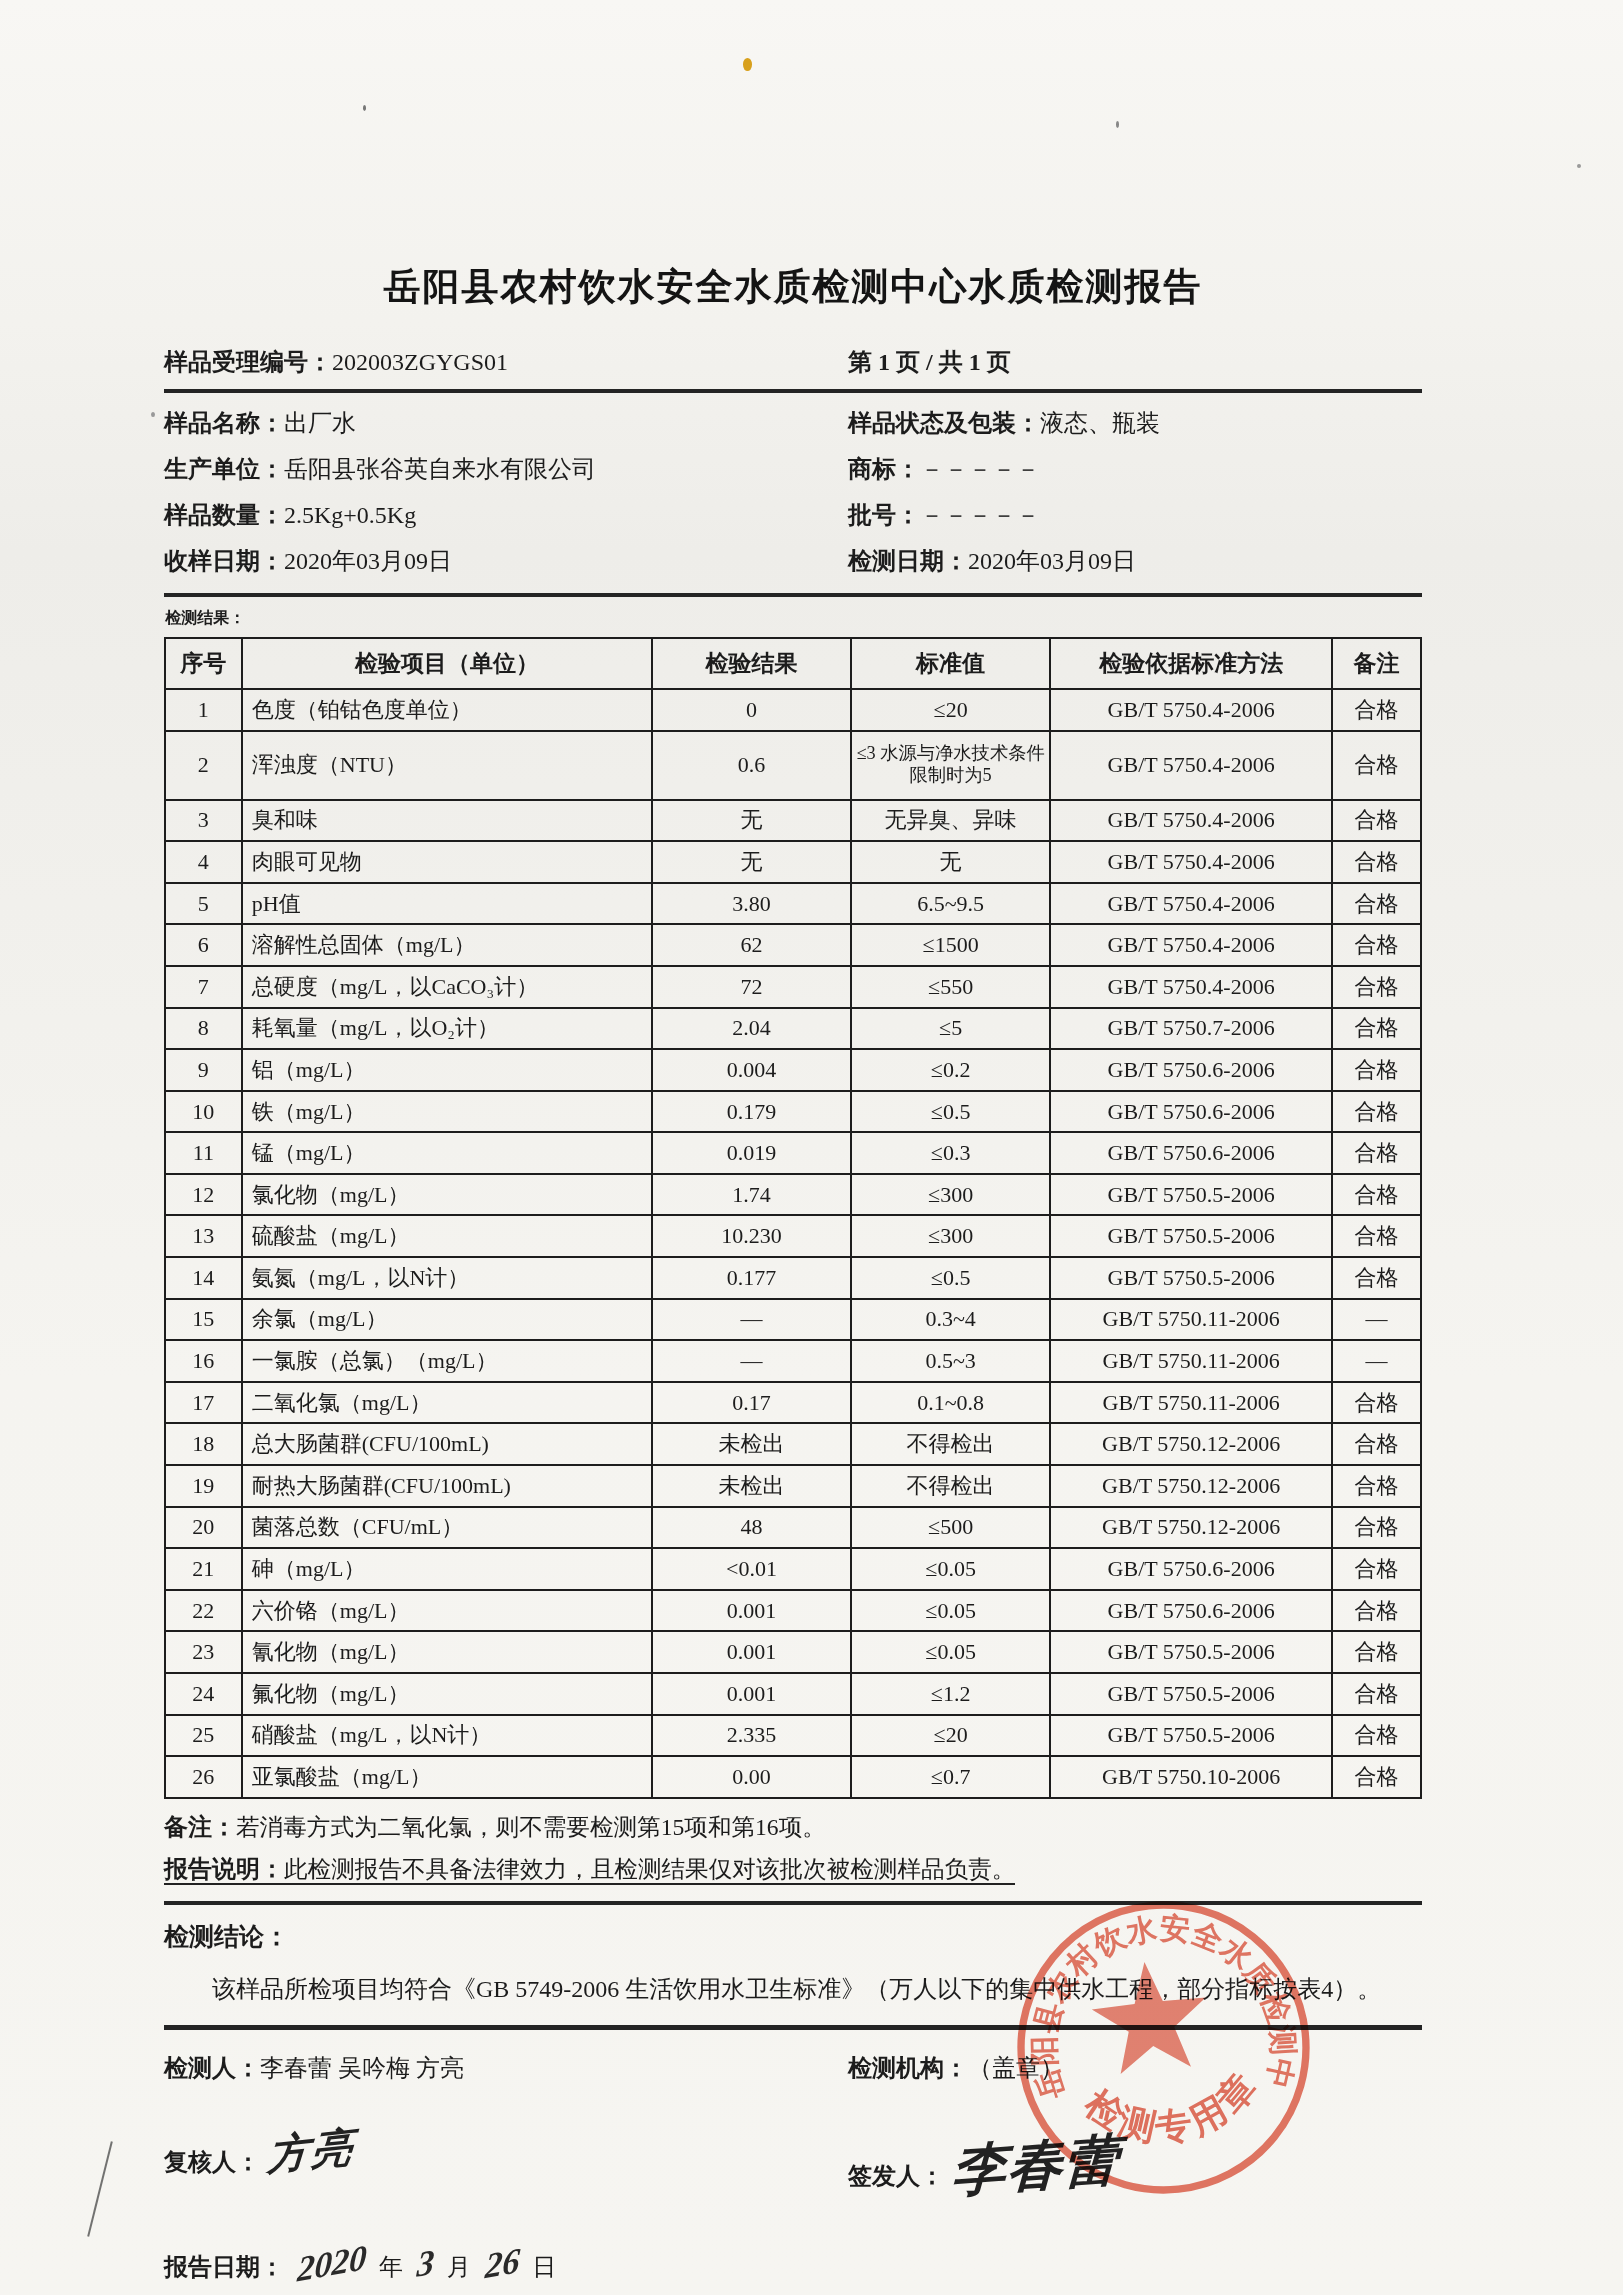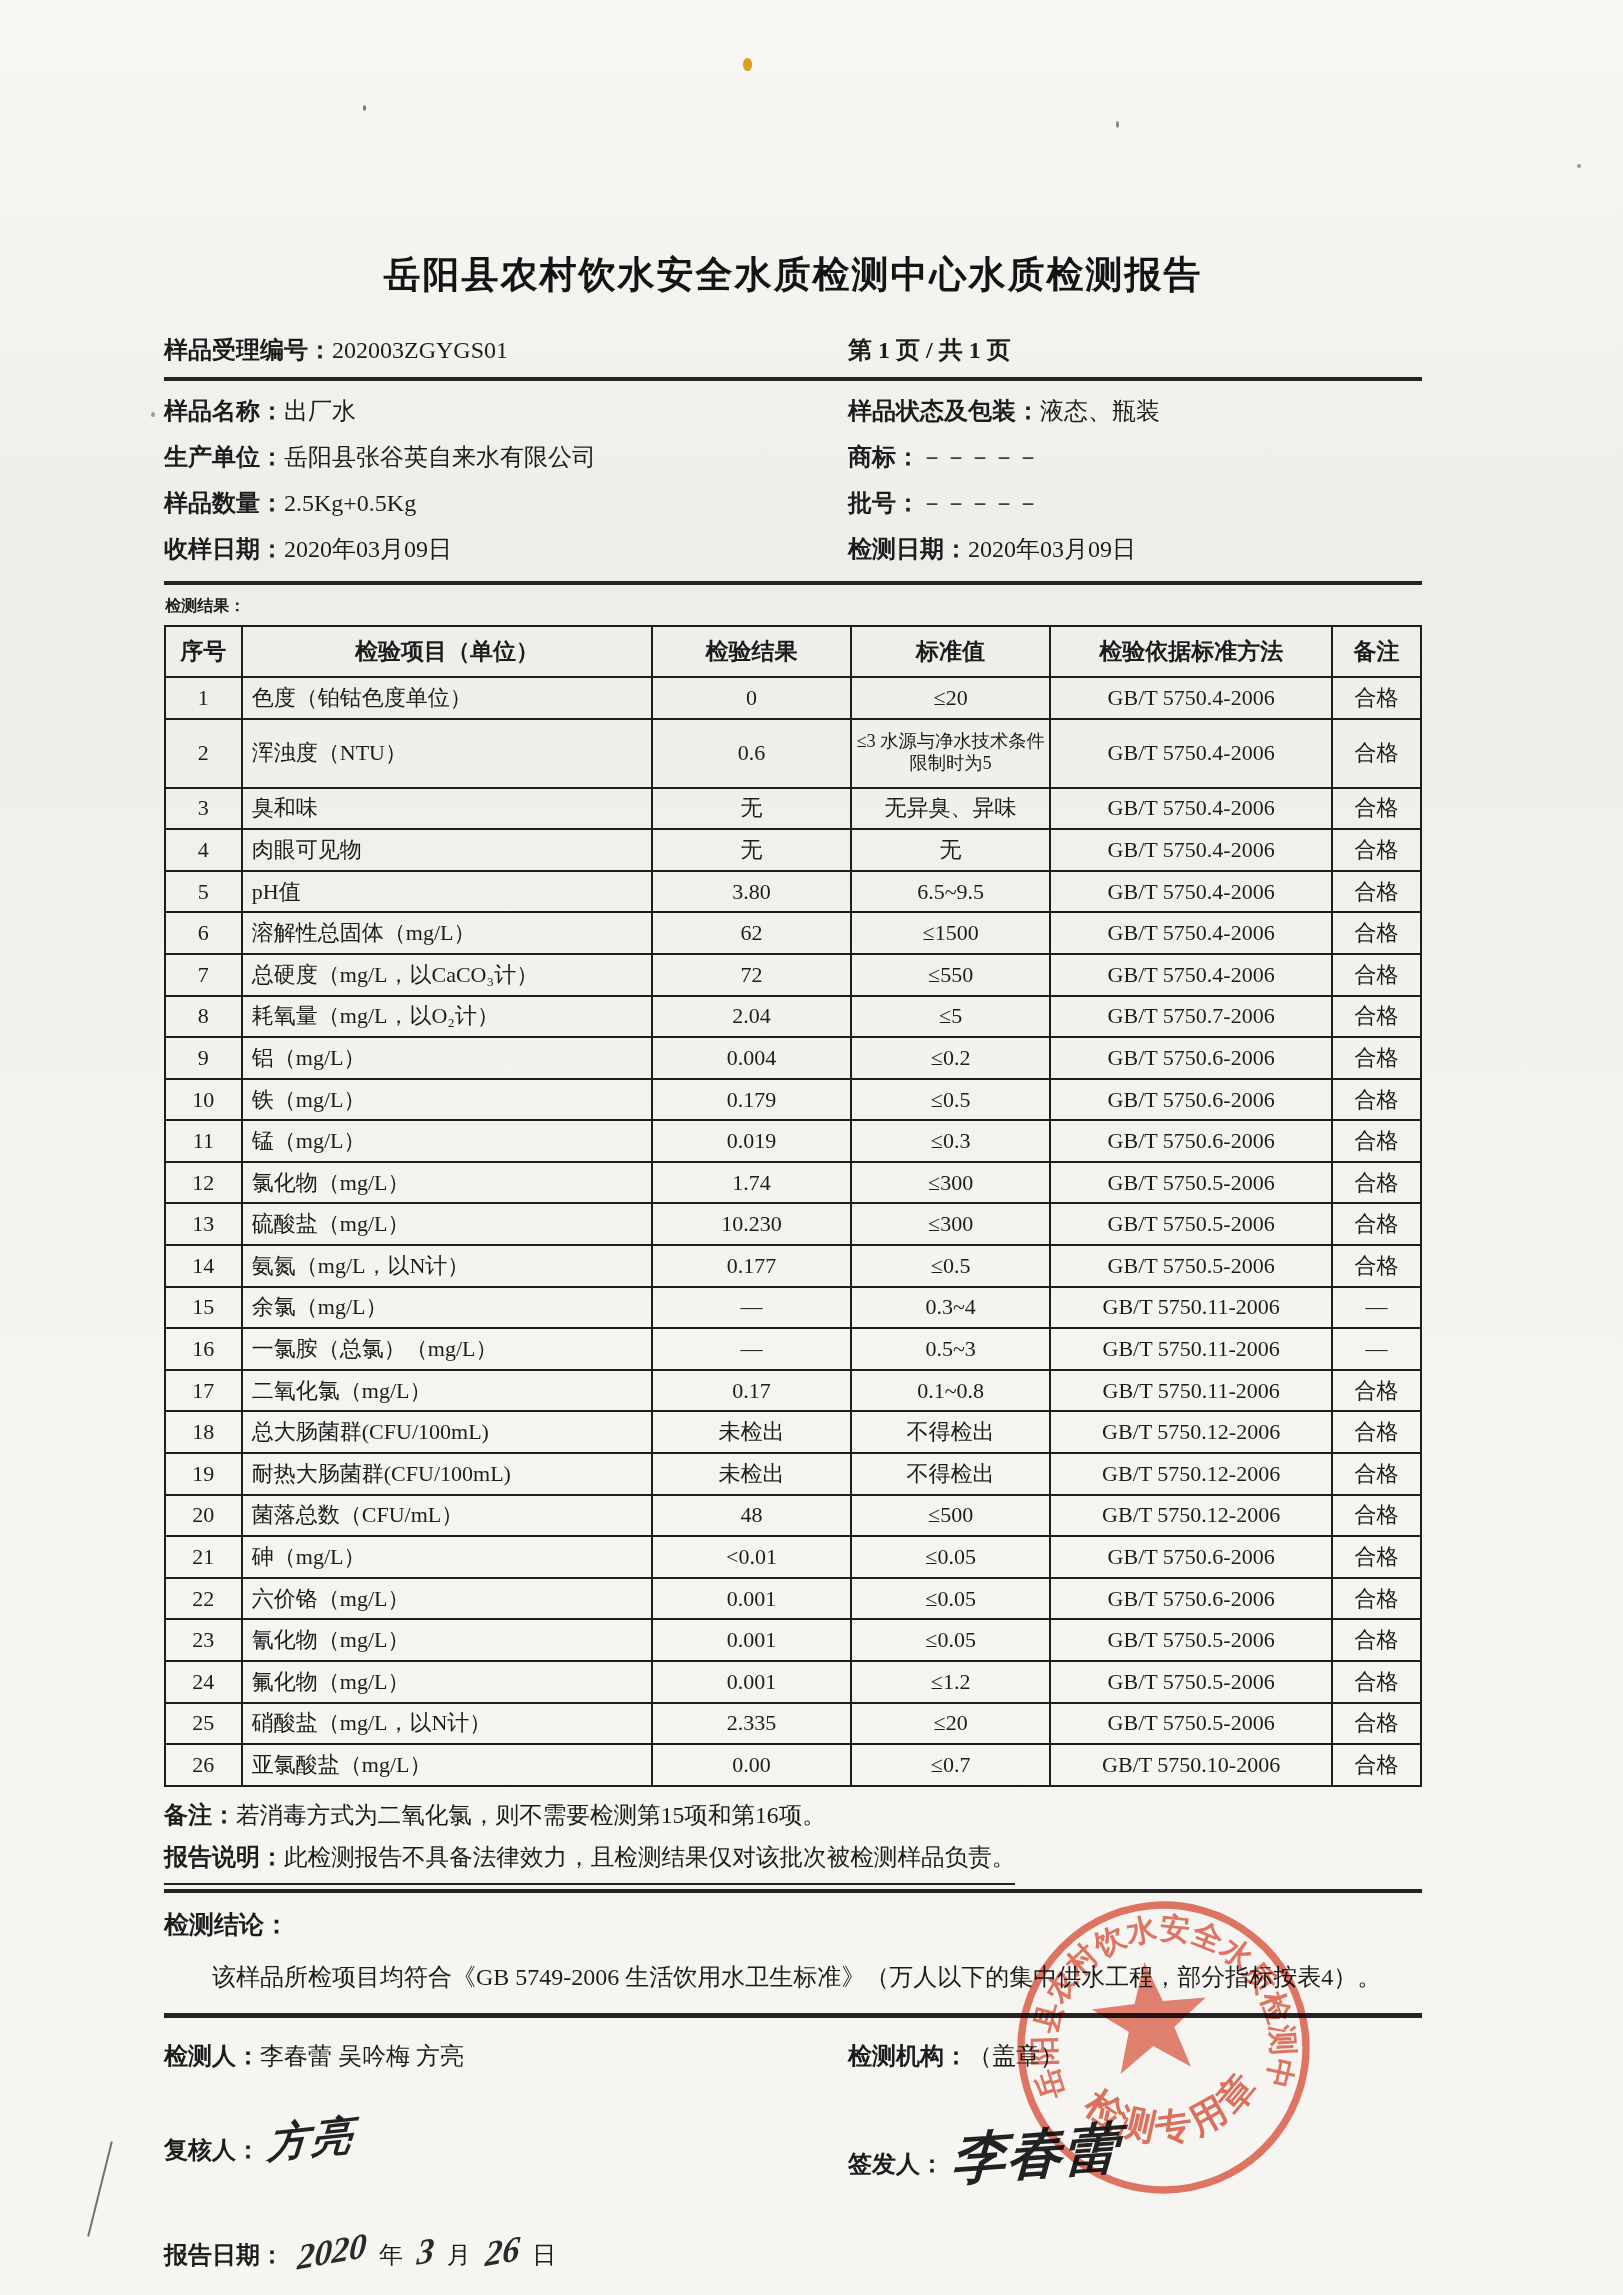--- a/index.html
+++ b/index.html
@@ -7,21 +7,21 @@
     position:relative;
     width:1623px;height:2295px;
     background:linear-gradient(180deg,#f8f7f4 0%,#f3f2ee 14%,#eeede9 24%,#f5f4f0 60%,#f6f5f1 100%);
     font-family:"Liberation Serif","DejaVu Serif",serif;
     color:#1c1c1c;
     overflow:hidden;
   }
   .content{position:absolute;left:164px;top:250px;width:1258px;z-index:1;}
   .title{
     font-size:37px;font-weight:bold;text-align:center;
-    letter-spacing:2px;margin:0 0 34px 0;color:#141414;
+    letter-spacing:2px;margin:12px 0 34px 0;color:#141414;
   }
   .split{display:grid;grid-template-columns:684px 1fr;align-items:center;}
   .lab{font-weight:bold;}
   .val{font-weight:normal;text-align:center;}
   .line-row{font-size:24px;}
   .thick{height:4.6px;background:#242424;border:none;margin:0;}
   .thin-gap{margin-top:9.2px;}
   .acceptance{margin-bottom:10.5px;}
   .inforow{height:46px;}
   .info-block{padding:6.5px 0 9.2px 0;}
@@ -36,21 +36,21 @@
   }
   table.results{border:2.6px solid #161616;}
   table.results th{height:47px;font-weight:bold;font-size:23px;}
   table.results td{height:37px;}
   table.results td.left{text-align:left;padding-left:9.2px;}
   table.results tr.tall td{height:64px;}
   td.std-small{font-size:18.3px;line-height:1.2;padding:1.3px 2.6px;}
   .note-line{font-size:23.6px;margin-top:11.8px;}
   .note-line .lab{font-size:24px;}
   .statement{margin-top:10.5px;padding-bottom:6.5px;}
-  .statement .inner{border-bottom:2.6px solid #222;padding-bottom:13px;}
+  .statement .inner{border-bottom:2.6px solid #222;padding-bottom:1px;}
   .concl-label{font-size:25px;font-weight:bold;margin-top:14.4px;}
   .concl-text{font-size:24px;line-height:1.6;margin-top:17px;text-indent:2em;}
   .footer{margin-top:22px;font-size:24px;}
   .f-row{min-height:39px;align-items:start;}
   .f-row2{margin-top:38px;}
   .f-row3{margin-top:41px;}
   .handwrite{
     display:inline-block;font-style:italic;font-weight:bold;
     transform:rotate(-6deg) skewX(-10deg);transform-origin:left bottom;
     font-size:41px;letter-spacing:2.6px;color:#222;

